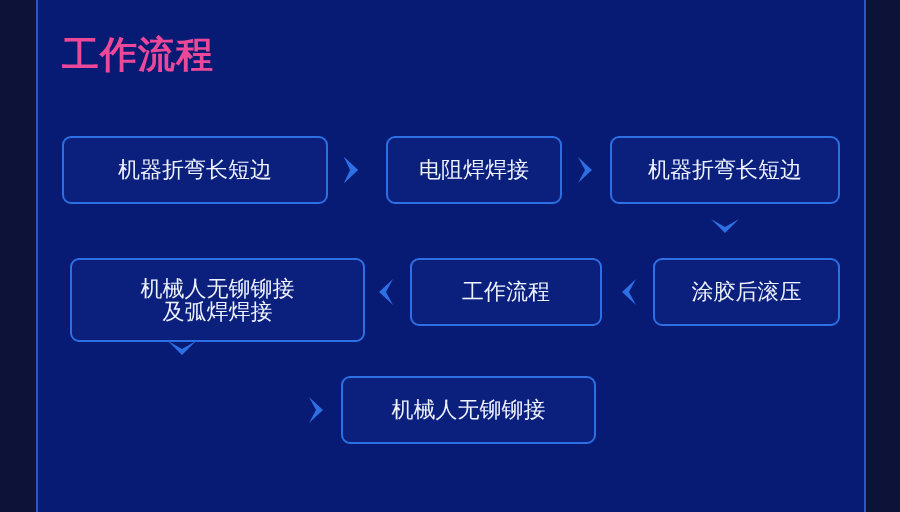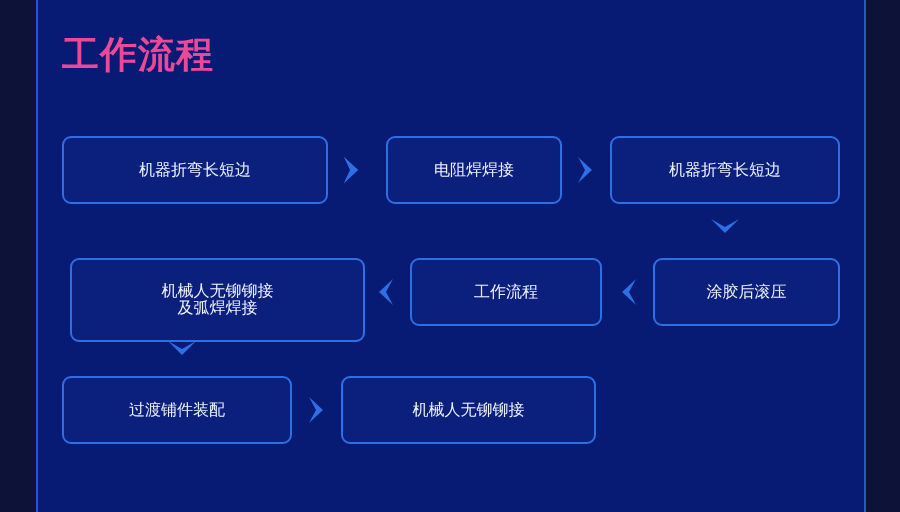--- a/index.html
+++ b/index.html
@@ -66,21 +66,21 @@
   .node {
     position: absolute;
     border: 2px solid #2f6fe4;
     border-radius: 9px;
     background: #0b1f7d;
     color: #eef2ff;
     display: flex;
     align-items: center;
     justify-content: center;
     text-align: center;
-    font-size: 16px;
+    font-size: 22px;
     line-height: 1.06;
     white-space: pre-line;
     padding: 0 10px;
   }
 
   
   .arrow {
     position: absolute;
     color: #2f6fe4;
     font-weight: bold;
@@ -148,21 +148,20 @@
     </div>
 
     <div class="node" style="left:615px; top:258px; width:187px; height:68px;">涂胶后滚压</div>
 
     <div class="arrow" style="left:127px; top:334px; width:34px; height:30px;">
       <svg width="32" height="22" viewBox="0 0 32 22">
         <path d="M2 3 L16 17 L30 3 L16 11 Z" fill="#2f6fe4"></path>
       </svg>
     </div>
 
-    <div class="node" style="left:24px; top:376px; width:230px; height:68px;">过渡铺件装配</div>
 
     <div class="arrow" style="left:262px; top:393px; width:34px; height:34px;">
       <svg width="22" height="30" viewBox="0 0 22 30">
         <path d="M3 2 L17 15 L3 28 L10 15 Z" fill="#2f6fe4"></path>
       </svg>
     </div>
 
     <div class="node" style="left:303px; top:376px; width:255px; height:68px;">机械人无铆铆接</div>
 
   </div>

